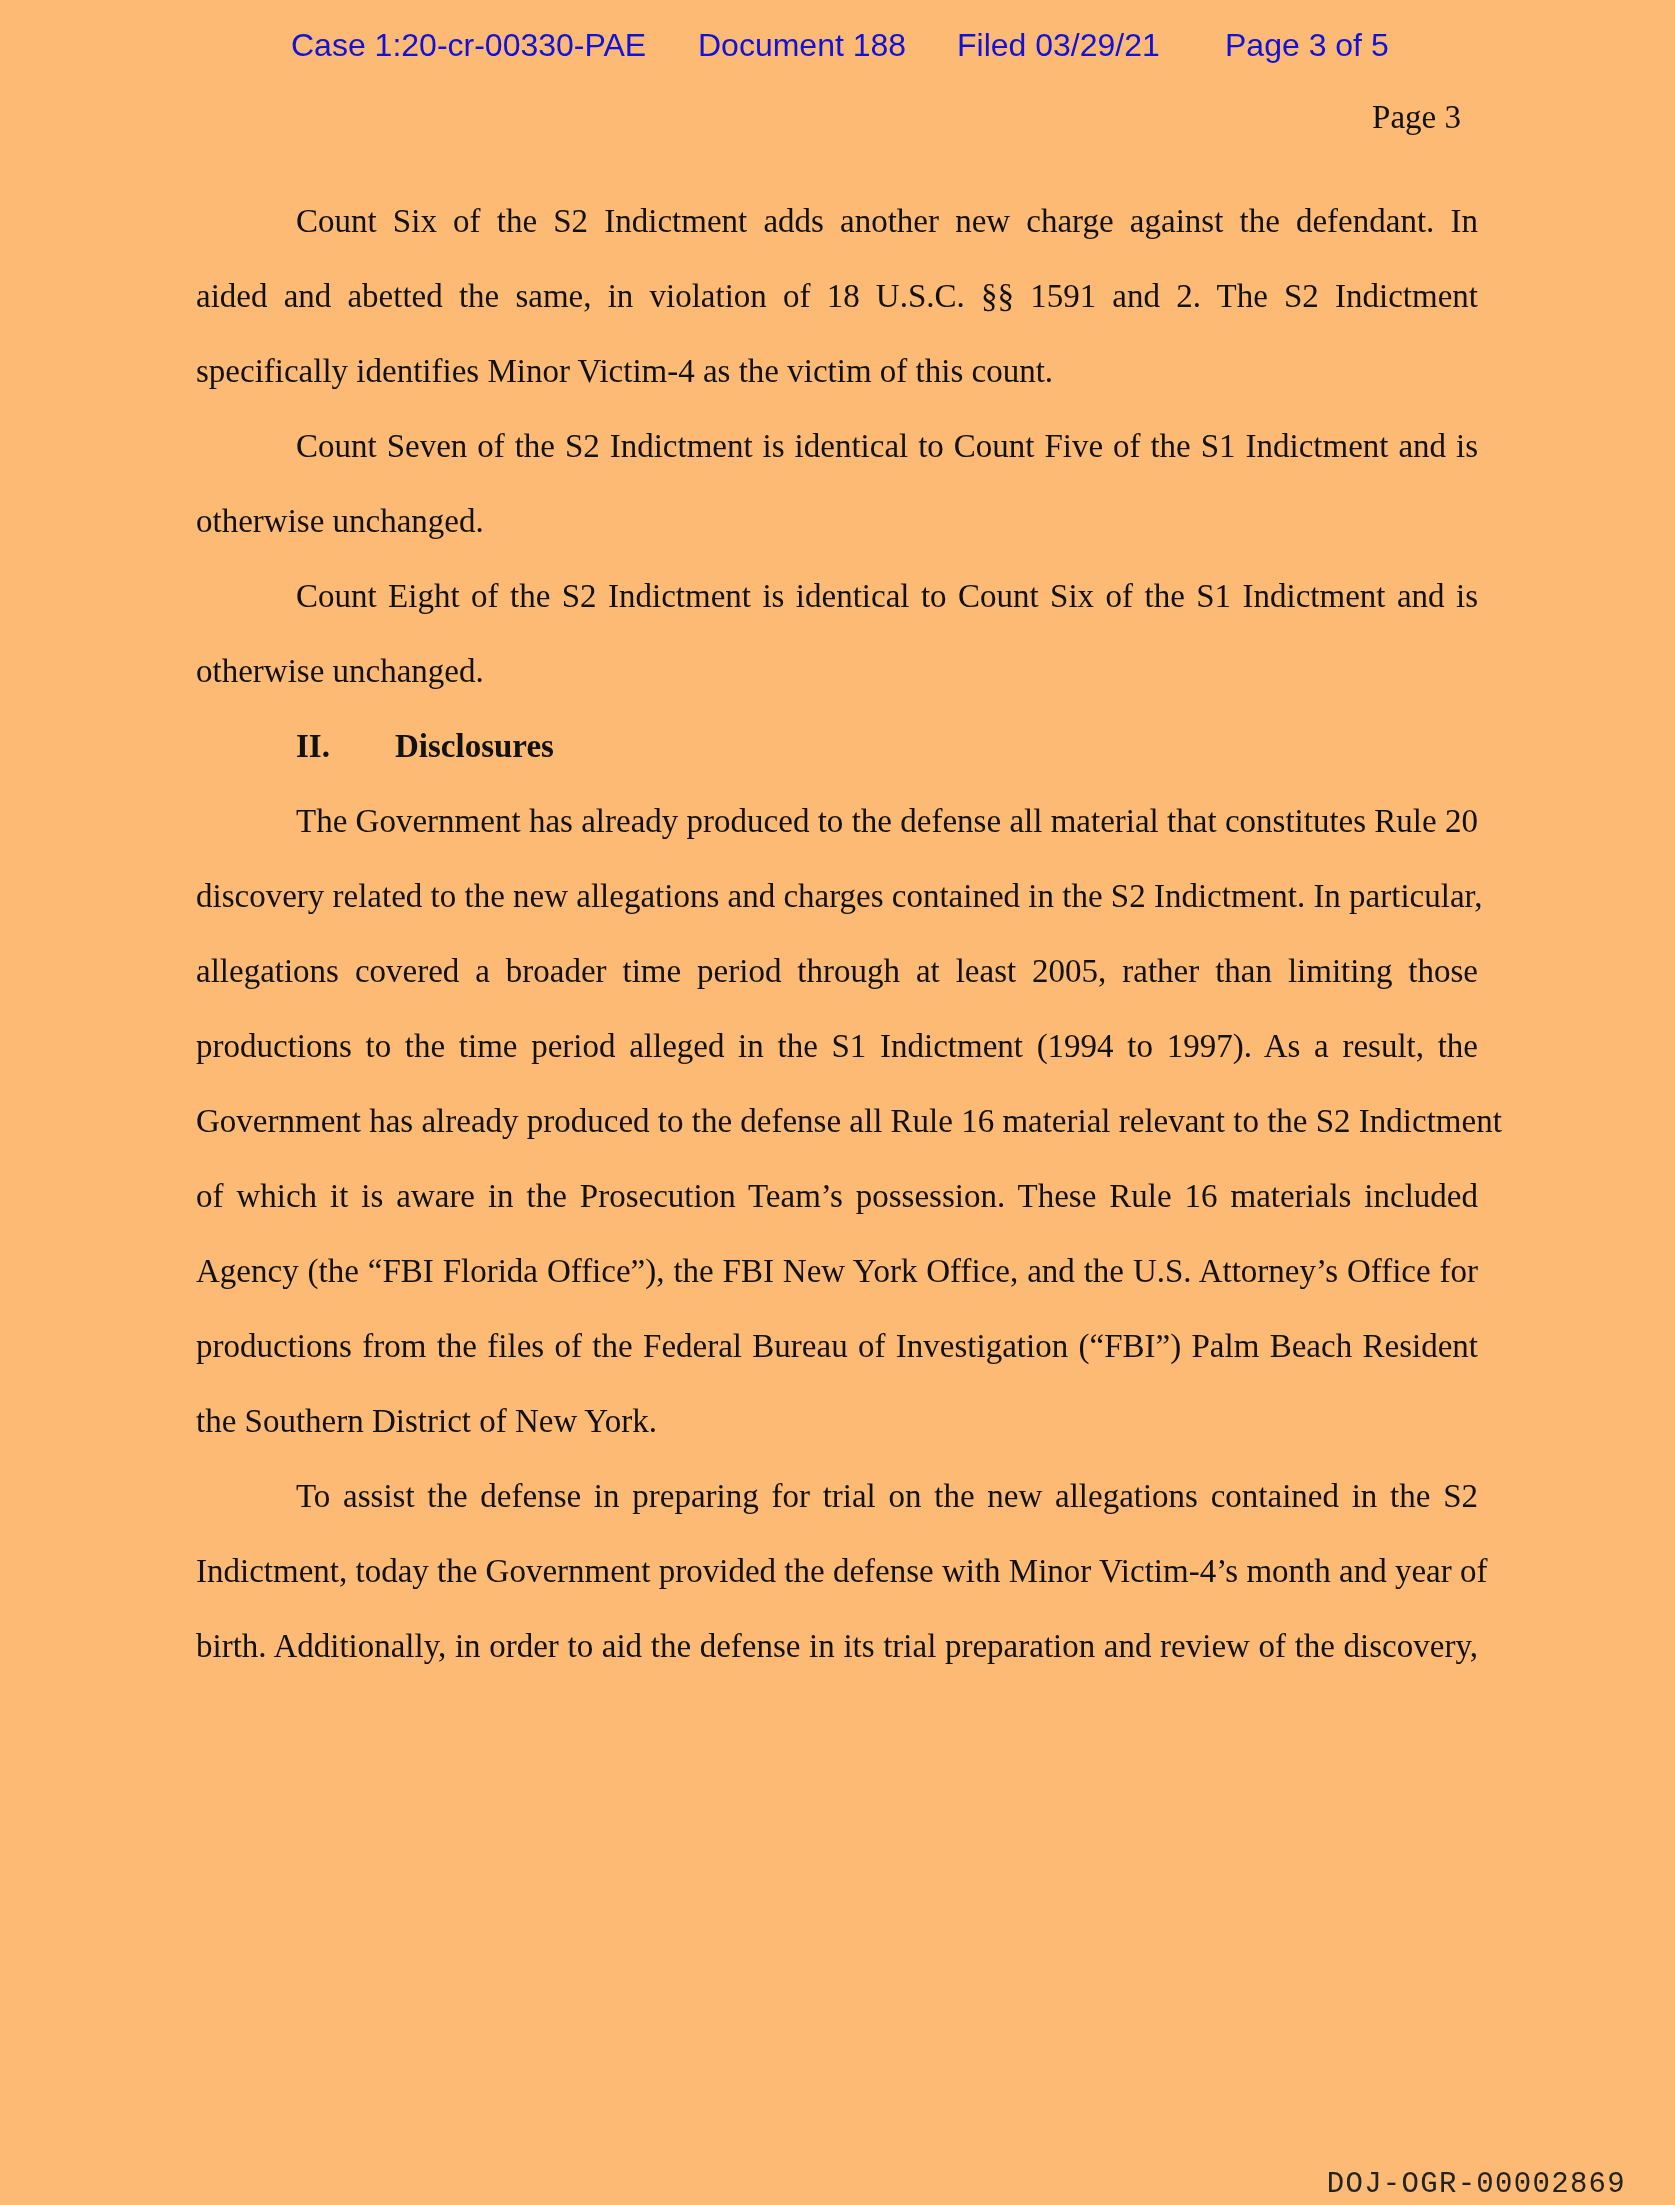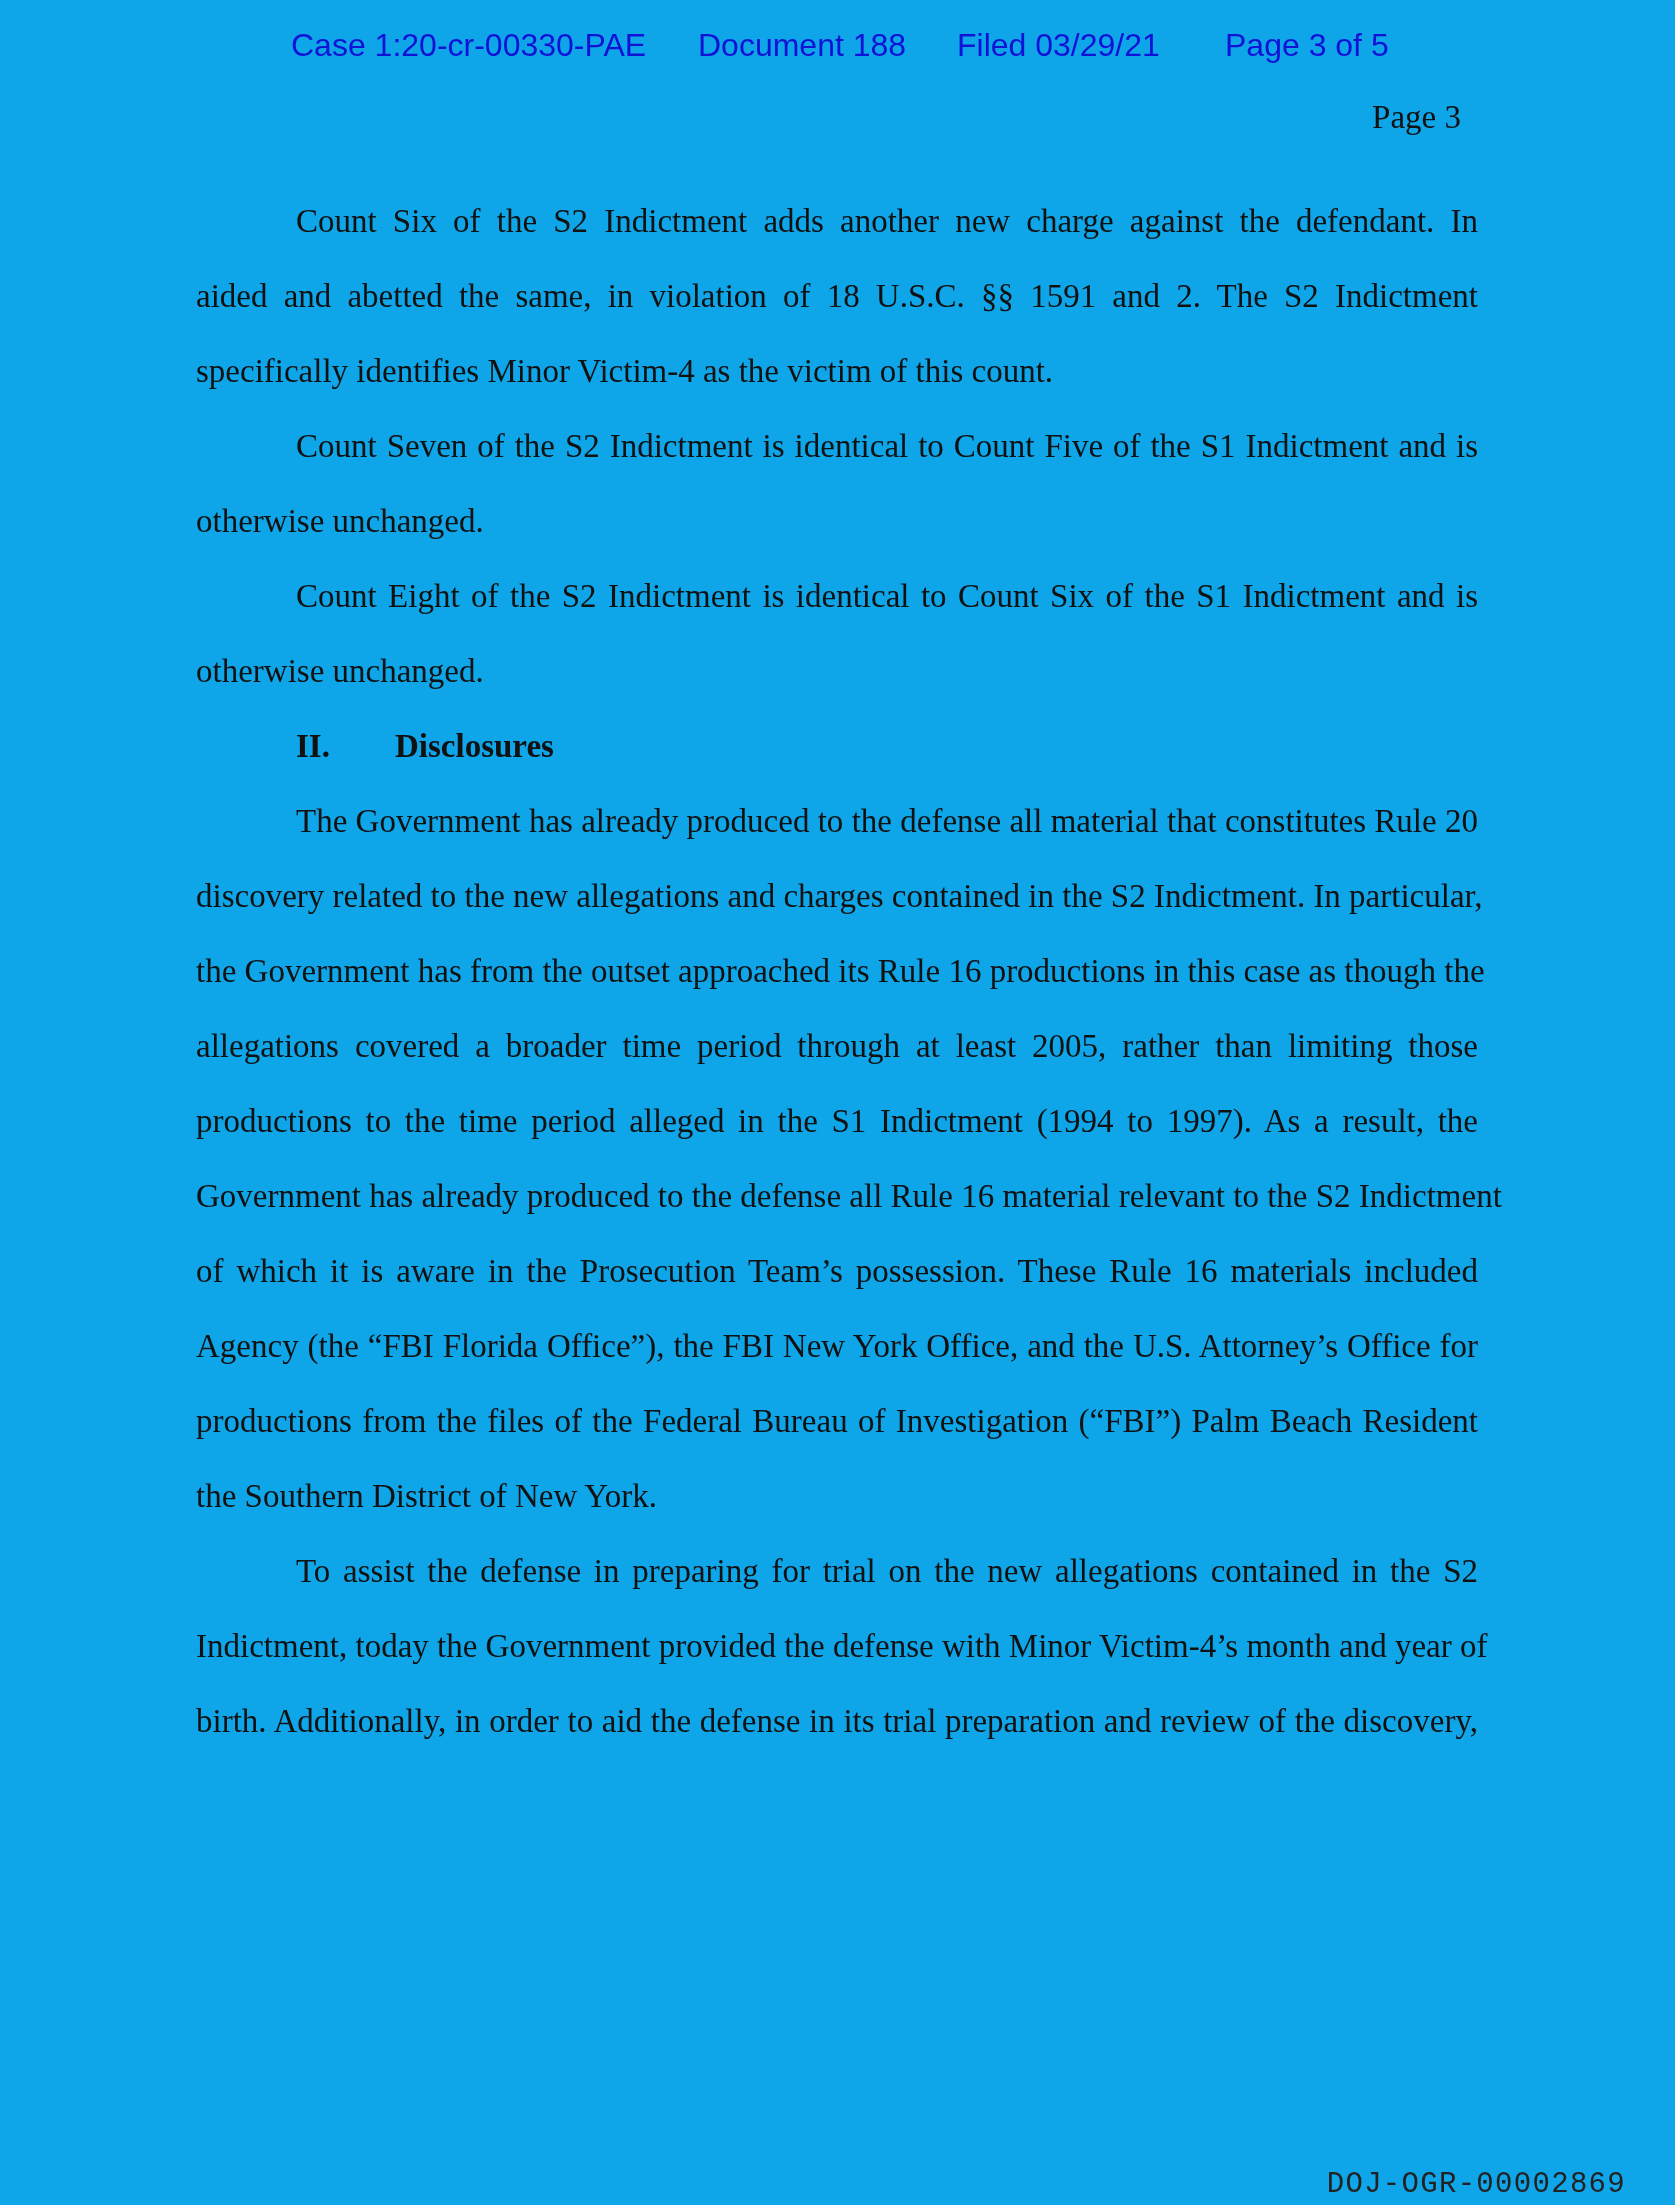--- a/index.html
+++ b/index.html
@@ -1,17 +1,17 @@
 <!DOCTYPE html>
 <html style="font-size:10.5px"><head>
 <meta charset="utf-8">
 <style>
   html, body { margin: 0; padding: 0; background: #ffffff; }
   body { width: 1675px; height: 2205px; position: relative; overflow: hidden; }
-  .page { position: absolute; left: 0; top: 0; width: 1675px; height: 2205px; background: #0ea5e9; }
+  .page { position: absolute; left: 0; top: 0; width: 1675px; height: 2205px; background: #fdba74; }
 
   .ecf-header {
     position: absolute; top: 25px; left: 291px; height: 41px;
     font-family: "Liberation Sans", sans-serif; font-size: 32px; color: #1212d6;
     white-space: nowrap; line-height: 41px;
   }
   .ecf-header span { position: absolute; top: 0; white-space: nowrap; }
 
   .page-label {
     position: absolute; top: 97px; right: 214px;
@@ -70,21 +70,20 @@
       <span class="line left">otherwise unchanged.</span>
     </div>
 
     <div class="line left indent heading">
       <span class="num">II.</span><span>Disclosures</span>
     </div>
 
     <div>
       <span class="line justify indent">The Government has already produced to the defense all material that constitutes Rule 20</span>
       <span class="line justify">discovery related to the new allegations and charges contained in the S2 Indictment.  In particular,</span>
-      <span class="line justify">the Government has from the outset approached its Rule 16 productions in this case as though the</span>
       <span class="line justify">allegations covered a broader time period through at least 2005, rather than limiting those</span>
       <span class="line justify">productions to the time period alleged in the S1 Indictment (1994 to 1997).  As a result, the</span>
       <span class="line justify">Government has already produced to the defense all Rule 16 material relevant to the S2 Indictment</span>
       <span class="line justify">of which it is aware in the Prosecution Team’s possession.  These Rule 16 materials included</span>
       <span class="line justify">Agency (the “FBI Florida Office”), the FBI New York Office, and the U.S. Attorney’s Office for</span>
       <span class="line justify">productions from the files of the Federal Bureau of Investigation (“FBI”) Palm Beach Resident</span>
       <span class="line left">the Southern District of New York.</span>
     </div>
 
     <div>

